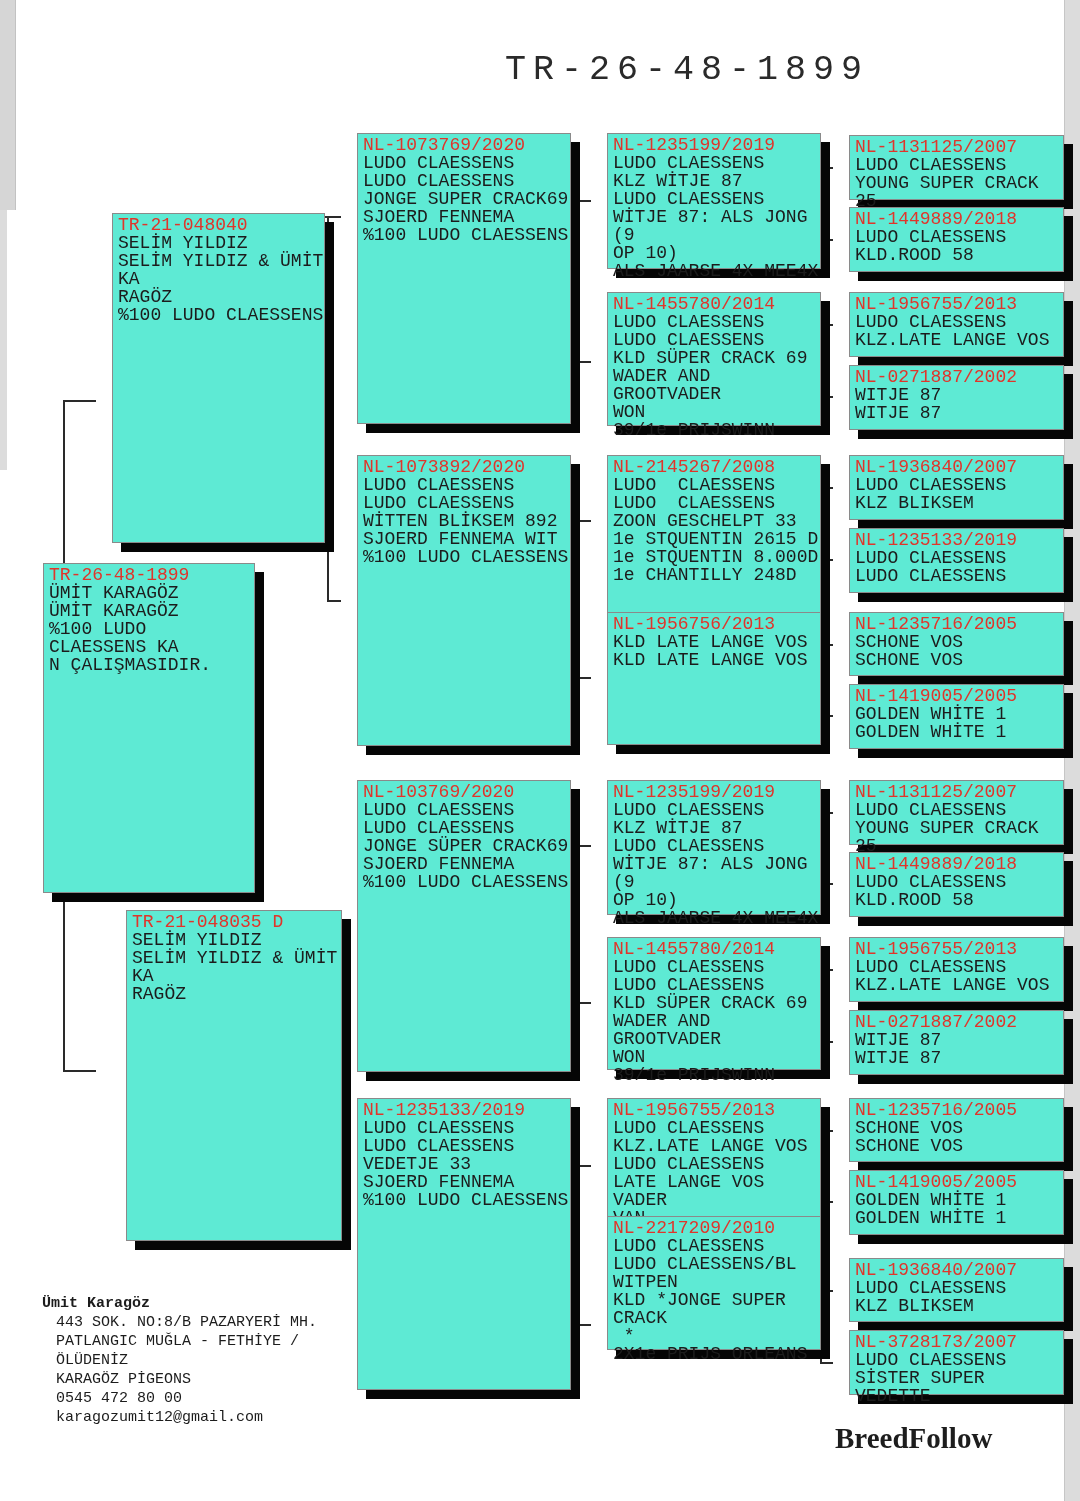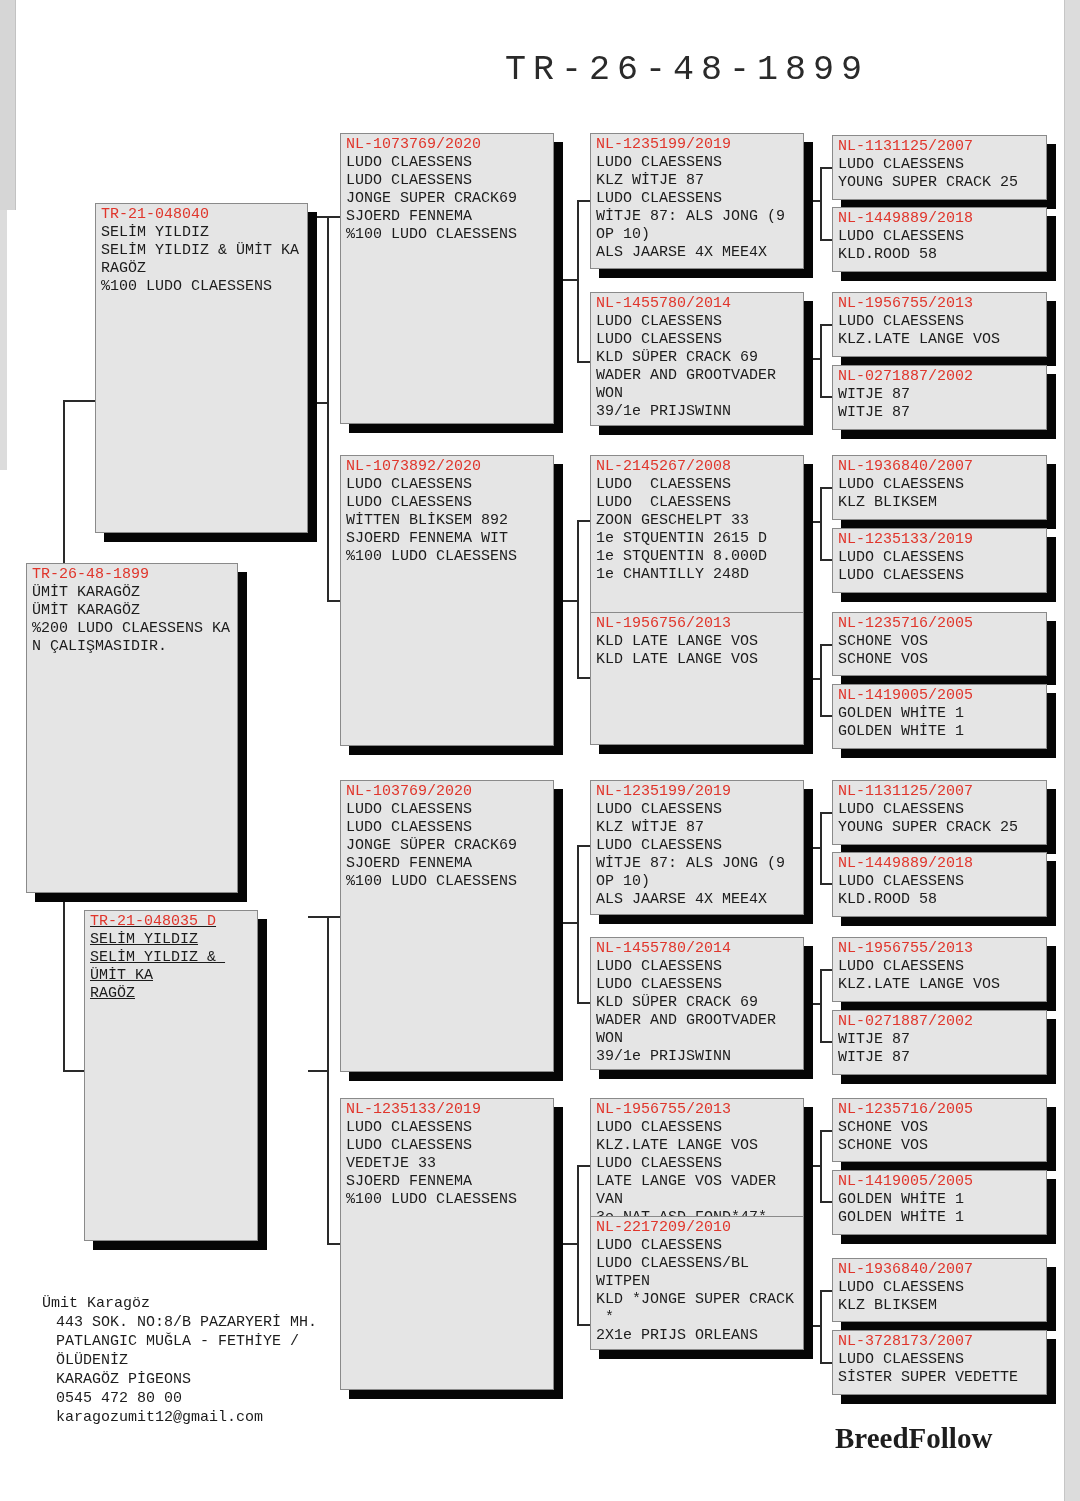--- a/index.html
+++ b/index.html
@@ -10,31 +10,31 @@
   }
   .edge{position:absolute;top:0;}
   #edge-left{left:0;width:15px;height:210px;background:#d6d6d6;border-right:1px solid #c2c2c2;}
   #edge-left2{position:absolute;left:0;top:210px;width:7px;height:260px;background:#dcdcdc;}
   #edge-right{right:0;width:15px;height:1501px;background:#dcdcdc;border-left:1px solid #c6c6c6;}
   #title{
     position:absolute;left:505px;top:50px;width:420px;
     font-size:35px;letter-spacing:7px;color:#2a2a2a;white-space:nowrap;
   }
   .pbox{
-    position:absolute;background:#e5e5e5;
+    position:absolute;background:#5eead4;
     border:1.6px solid #8a8a8a;
     box-shadow:9px 9px 0 0 #050505;
     padding:2px 0 0 5px;box-sizing:border-box;
-    font-size:15px;line-height:18px;
+    font-size:18px;line-height:18px;margin-left:17px;
   }
   .ringline{color:#e0352b;white-space:pre-wrap;}
   .bline{color:#1c1c1c;white-space:pre-wrap;}
   .seg{position:absolute;background:#2a2a2a;}
   #contact{position:absolute;left:42px;top:1294px;font-size:15px;line-height:19px;}
-  #contact .cname{font-weight:normal;}
+  #contact .cname{font-weight:bold;}
   #contact .cline{white-space:pre-wrap;margin-left:14px;}
   #brand{
     position:absolute;left:835px;top:1422px;
     font-family:"Liberation Serif","DejaVu Serif",serif;
     font-size:29px;font-weight:600;color:#1d1d1d;
   }
 </style>
 </head>
 <body>
 
@@ -103,31 +103,31 @@
       <div class="seg" style="left: 804px; top: 1165px; width: 17px; height: 2px;"></div>
       <div class="seg" style="left: 820px; top: 1201px; width: 13px; height: 2px;"></div>
       <div class="seg" style="left: 820px; top: 1290px; width: 2px; height: 74px;"></div>
       <div class="seg" style="left: 820px; top: 1290px; width: 13px; height: 2px;"></div>
       <div class="seg" style="left: 804px; top: 1325px; width: 17px; height: 2px;"></div>
       <div class="seg" style="left: 820px; top: 1362px; width: 13px; height: 2px;"></div>
       <div class="pbox" style="left: 26px; top: 563px; width: 212px; height: 330px;">
         <div class="ringline">TR-26-48-1899</div>
         <div class="bline">ÜMİT KARAGÖZ</div>
         <div class="bline">ÜMİT KARAGÖZ</div>
-        <div class="bline">%200 LUDO CLAESSENS KA</div>
+        <div class="bline">%100 LUDO CLAESSENS KA</div>
         <div class="bline">N ÇALIŞMASIDIR.</div>
       </div>
-      <div class="pbox" style="left: 95px; top: 203px; width: 213px; height: 330px;">
+      <div class="pbox" style="left: 95px; top: 213px; width: 213px; height: 330px;">
         <div class="ringline">TR-21-048040</div>
         <div class="bline">SELİM YILDIZ</div>
         <div class="bline">SELİM YILDIZ &amp; ÜMİT KA</div>
         <div class="bline">RAGÖZ</div>
         <div class="bline">%100 LUDO CLAESSENS</div>
       </div>
-      <div class="pbox" style="left: 84px; top: 910px; width: 174px; height: 331px; text-decoration: underline;">
+      <div class="pbox" style="left: 109px; top: 910px; width: 216px; height: 331px;">
         <div class="ringline">TR-21-048035 D</div>
         <div class="bline">SELİM YILDIZ</div>
         <div class="bline">SELİM YILDIZ &amp; ÜMİT KA</div>
         <div class="bline">RAGÖZ</div>
       </div>
       <div class="pbox" style="left: 340px; top: 133px; width: 214px; height: 291px;">
         <div class="ringline">NL-1073769/2020</div>
         <div class="bline">LUDO CLAESSENS</div>
         <div class="bline">LUDO CLAESSENS</div>
         <div class="bline">JONGE SUPER CRACK69</div>

